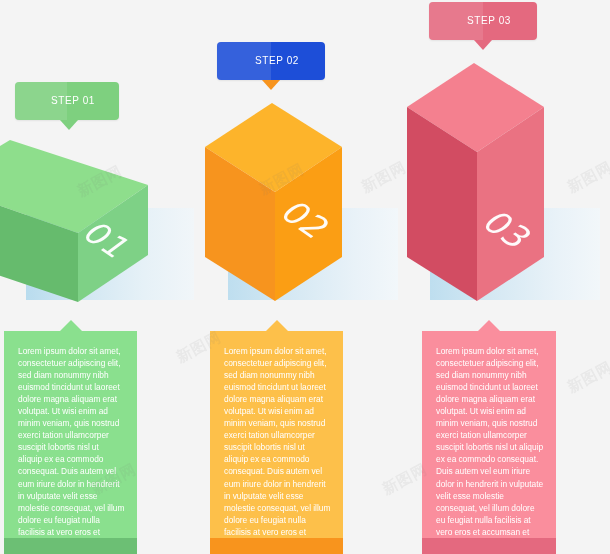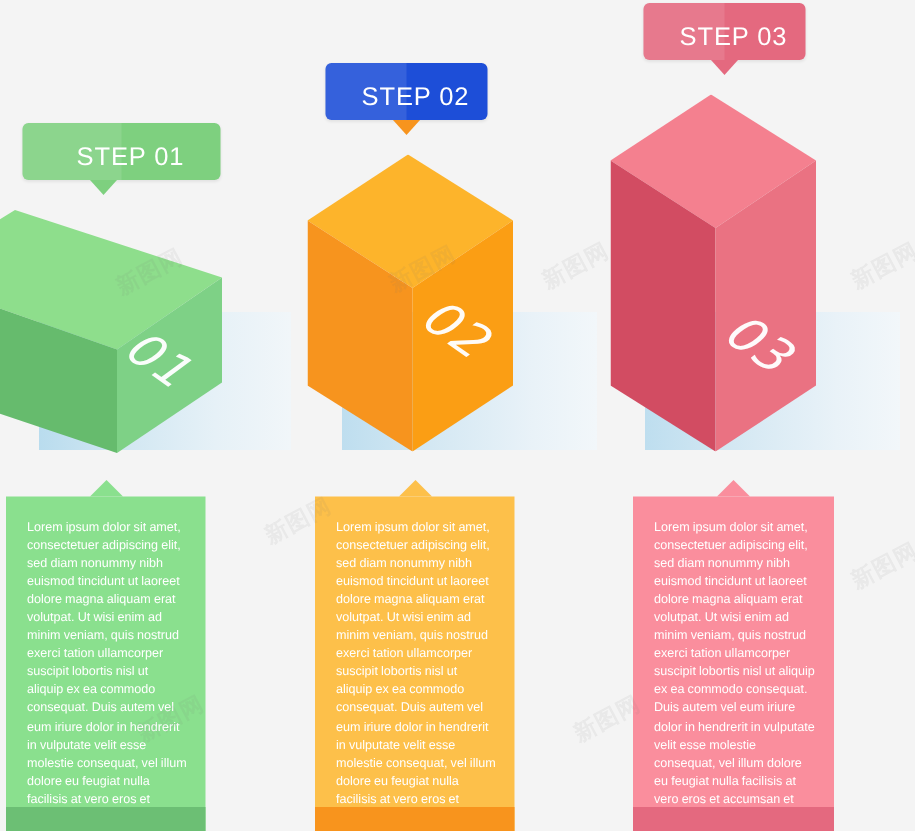--- a/index.html
+++ b/index.html
@@ -69,21 +69,21 @@
     position: absolute;
     z-index: 6;
     border-radius: 4px;
     box-shadow: 0 1px 2px rgba(0,0,0,.07);
   }
   .tab-label {
     position: absolute;
     left: 12px; right: 0;
     text-align: center;
     color: #ffffff;
-    font-size: 17px;
+    font-size: 10px;
     letter-spacing: .6px;
     font-family: "Liberation Sans", sans-serif;
   }
   .tab-arrow {
     position: absolute;
     width: 0; height: 0;
     border-left: 9px solid transparent;
     border-right: 9px solid transparent;
   }
   .tab-gloss {
@@ -176,21 +176,21 @@
 
   <div class="box" style="left:407px; top:63px; width:137px; height:238px;">
     <svg class="face" width="137" height="238" viewBox="0 0 137 238">
       <polygon points="0,44 67,0 137,44 70,89" fill="#f4808f"></polygon>
       <polygon points="0,44 70,89 70,238 0,194" fill="#d24c62"></polygon>
       <polygon points="70,89 137,44 137,194 70,238" fill="#ea7282"></polygon>
     </svg>
     <div class="num" style="left:79px; top:148px; font-size:33px; transform:rotate(35deg) skewX(-8deg);">03</div>
   </div>
 
-  <div class="tab" style="left:15px; top:82px; width:132px; height:38px; background:#7ed07f;">
+  <div class="tab" style="left:15px; top:82px; width:104px; height:38px; background:#7ed07f;">
     <div class="tab-gloss"></div>
     <div class="tab-label" style="top:13px;">STEP 01</div>
     <div class="tab-arrow" style="left:45px; top:38px; border-top:10px solid #7ed07f;"></div>
   </div>
 
   <div class="tab" style="left:217px; top:42px; width:108px; height:38px; background:#1d4ed8;">
     <div class="tab-gloss"></div>
     <div class="tab-label" style="top:13px;">STEP 02</div>
     <div class="tab-arrow" style="left:45px; top:38px; border-top:10px solid #f7941e;"></div>
   </div>

